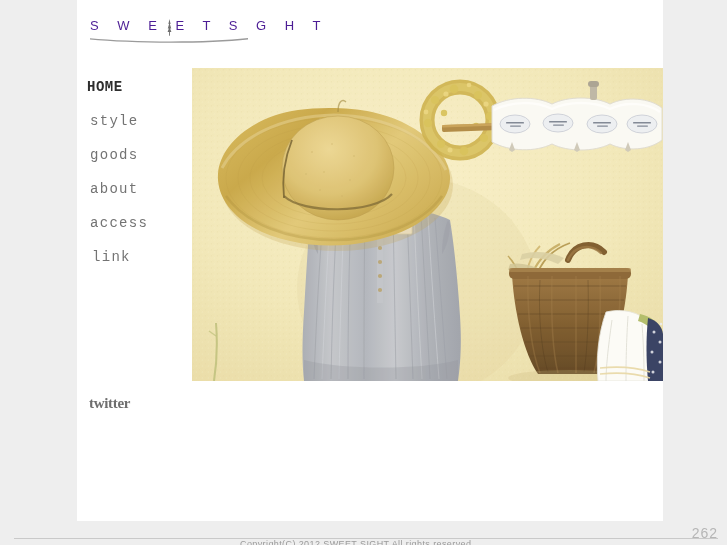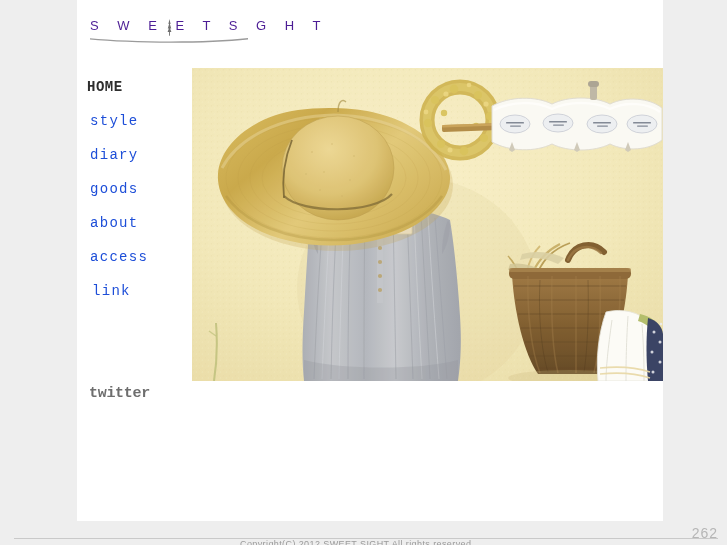--- a/index.html
+++ b/index.html
@@ -67,41 +67,41 @@
     left: 79px;
     top: 70px;
     width: 120px;
     margin-left: 8px;
   }
   .nav-item {
     display: block;
     font-family: "Liberation Mono", monospace;
     font-size: 14px;
     letter-spacing: 1.3px;
-    color: #1d4ed8;
+    color: #737373;
     line-height: 34px;
     height: 34px;
     text-decoration: none;
     white-space: nowrap;
     cursor: pointer;
   }
   .nav-item.active {
     color: #2e2e2e;
     font-weight: bold;
     letter-spacing: 0.5px;
   }
   .nav-item.indent-1 { padding-left: 3px; }
   .nav-item.indent-2 { padding-left: 5px; }
 
   
   #twitter-link {
     position: absolute;
     left: 89px;
-    top: 385px;
-    font-family: Liberation Mono, monospace;
+    top: 395px;
+    font-family: Liberation Serif, serif;
     font-size: 15px;
     font-weight: bold;
     letter-spacing: -0.3px;
     color: #6e6e6e;
     text-decoration: none;
     cursor: pointer;
   }
 
   
   #hero-photo {
@@ -160,21 +160,20 @@
   <div id="logo-underline">
     <svg width="158" height="7" viewBox="0 0 158 7" preserveAspectRatio="none">
       <path d="M0 1.2 C40 5.2, 118 5.8, 158 1.0 L158 2.4 C118 7.2, 40 6.6, 0 2.6 Z" fill="#9b9b9b"></path>
     </svg>
   </div>
 </div>
 
 <nav id="main-nav">
   <a class="nav-item active">HOME</a>
   <a class="nav-item indent-1">style</a>
-  <a class="nav-item indent-1">diary</a>
   <a class="nav-item indent-1">goods</a>
   <a class="nav-item indent-1">about</a>
   <a class="nav-item indent-1">access</a>
   <a class="nav-item indent-2">link</a>
 </nav>
 
 <a id="twitter-link">twitter</a>
 
 <div id="hero-photo">
   <svg width="471" height="313" viewBox="0 0 471 313">

